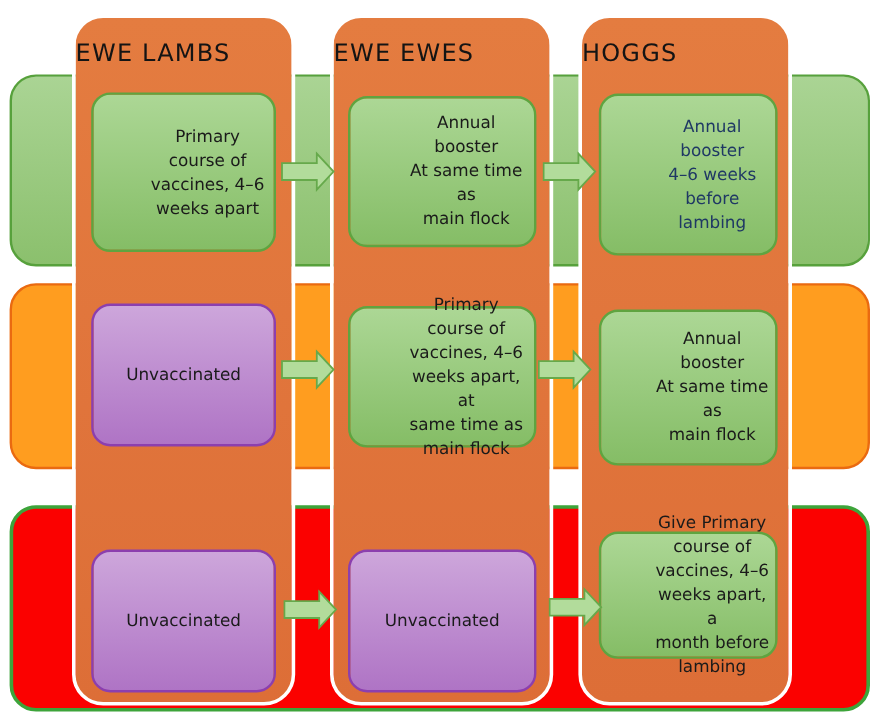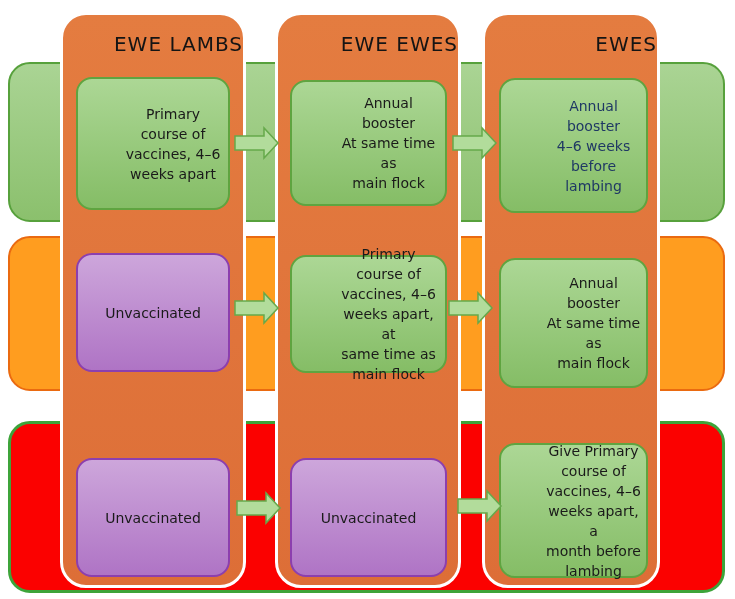--- a/index.html
+++ b/index.html
@@ -47,21 +47,21 @@
     background: linear-gradient(to bottom, var(--column-orange-top, #E47C40), var(--column-orange-bottom, #DD6E37));
     border: 3px solid var(--column-stroke, #FFFFFF);
     z-index: 2;
   }
   .col1 { left: 60px;  width: 186px; }
   .col2 { left: 275px; width: 186px; }
   .col3 { left: 482px; width: 178px; }
 
   .col-header {
     margin-top: 17px;
-    text-align: right;
+    text-align: left;
     font-size: 20px;
     letter-spacing: 1px;
     color: var(--header-text, #141414);
   }
 
   
   .cell {
     position: absolute;
     z-index: 3;
     box-sizing: border-box;
@@ -88,21 +88,21 @@
   .cell.navy { color: var(--ewes-booster-text, #1F3864); }
 
   .c-r1c1 { left: 76px;  top: 77px;  width: 154px; height: 133px; }
   .c-r1c2 { left: 290px; top: 80px;  width: 157px; height: 126px; }
   .c-r1c3 { left: 499px; top: 78px;  width: 149px; height: 135px; }
   .c-r2c1 { left: 76px;  top: 253px; width: 154px; height: 119px; }
   .c-r2c2 { left: 290px; top: 255px; width: 157px; height: 118px; }
   .c-r2c3 { left: 499px; top: 258px; width: 149px; height: 130px; }
   .c-r3c1 { left: 76px;  top: 458px; width: 154px; height: 119px; }
   .c-r3c2 { left: 290px; top: 458px; width: 157px; height: 119px; }
-  .c-r3c3 { left: 499px; top: 443px; width: 149px; height: 135px; }
+  .c-r3c3 { left: 499px; top: 443px; width: 149px; height: 106px; }
 
   
   .arrow {
     position: absolute;
     width: 46px;
     height: 34px;
     z-index: 4;
   }
   .arrow polygon {
     fill: var(--arrow-fill, #B2DC9B);
@@ -125,21 +125,21 @@
   <div class="band band-orange"></div>
   <div class="band band-red"></div>
 
   <div class="col col1">
     <div class="col-header">EWE LAMBS</div>
   </div>
   <div class="col col2">
     <div class="col-header">EWE EWES</div>
   </div>
   <div class="col col3">
-    <div class="col-header">EWES</div>
+    <div class="col-header">HOGGS</div>
   </div>
 
   <div class="cell green  c-r1c1">Primary course of
 vaccines, 4–6
 weeks apart</div>
   <div class="cell green  c-r1c2">Annual booster
 At same time as
 main flock</div>
   <div class="cell green navy c-r1c3">Annual booster
 4–6 weeks

